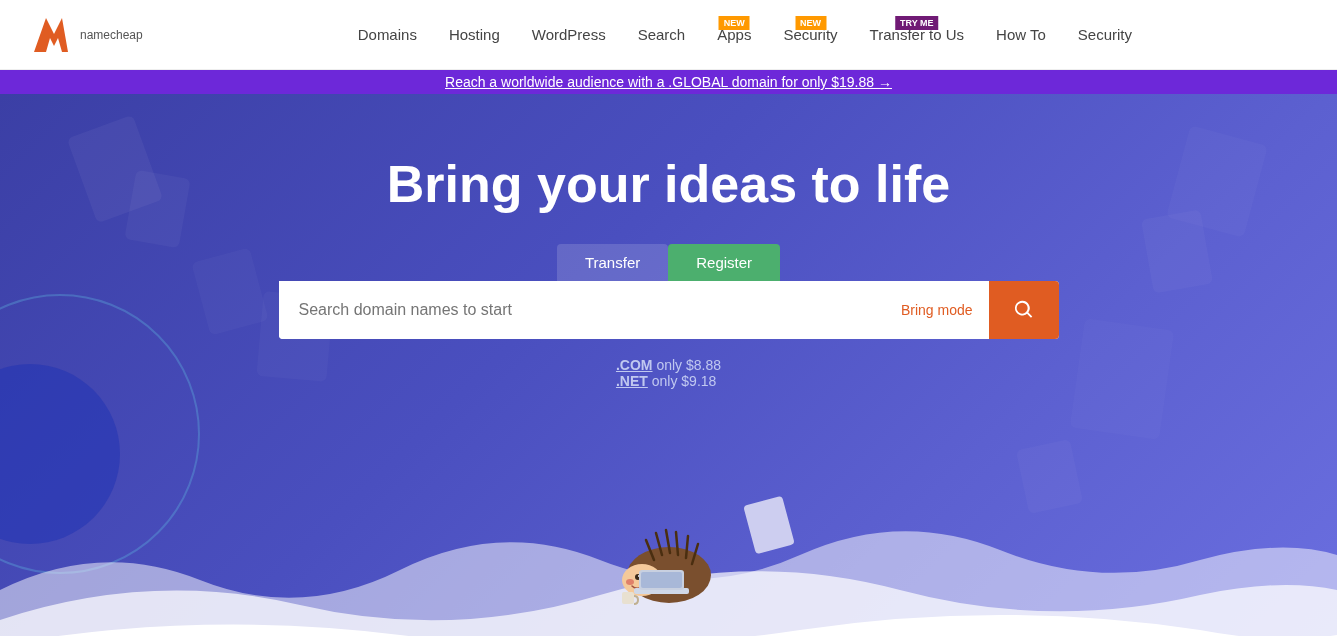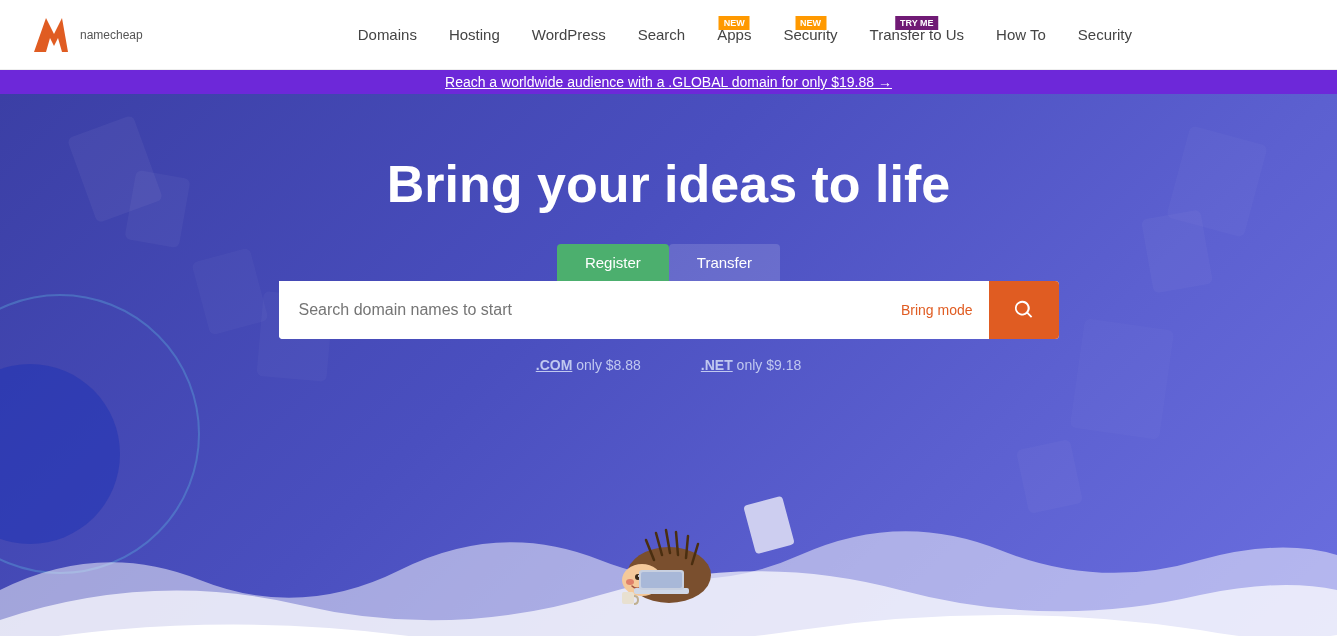--- a/index.html
+++ b/index.html
@@ -250,26 +250,26 @@
     }
     .search-btn svg {
       width: 22px;
       height: 22px;
       fill: #fff;
     }
 
     
     .price-hints {
       display: flex;
-      gap: 60px;
       margin-top: 18px;
       position: relative;
       z-index: 2;
       color: #c0c8f0;
       font-size: 14px;
+      flex-direction: column;
     }
     .price-hints a {
       color: #c0c8f0;
       text-decoration: underline;
       font-weight: 600;
     }
 
     
     .hedgehog-area {
       position: absolute;
@@ -346,22 +346,22 @@
   <div class="deco deco-5"></div>
   <div class="deco deco-6"></div>
   <div class="deco deco-7"></div>
   <div class="deco deco-8"></div>
   <div class="deco-circle"></div>
   <div class="deco-circle-inner"></div>
 
   <h1 class="hero-title">Bring your ideas to life</h1>
 
   <div class="search-tabs">
+    <button class="tab-btn inactive">Transfer</button>
     <button class="tab-btn active">Register</button>
-    <button class="tab-btn inactive">Transfer</button>
   </div>
 
   <div class="search-bar-wrap">
     <input class="search-input" type="text" placeholder="Search domain names to start" style="">
     <span class="beast-mode-label">Bring mode</span>
     <button class="search-btn">
       <svg viewBox="0 0 24 24" xmlns="http://www.w3.org/2000/svg">
         <path d="M10 2a8 8 0 105.293 14.121l4.293 4.293 1.414-1.414-4.293-4.293A8 8 0 0010 2zm0 2a6 6 0 110 12A6 6 0 0110 4z"></path>
       </svg>
     </button>

